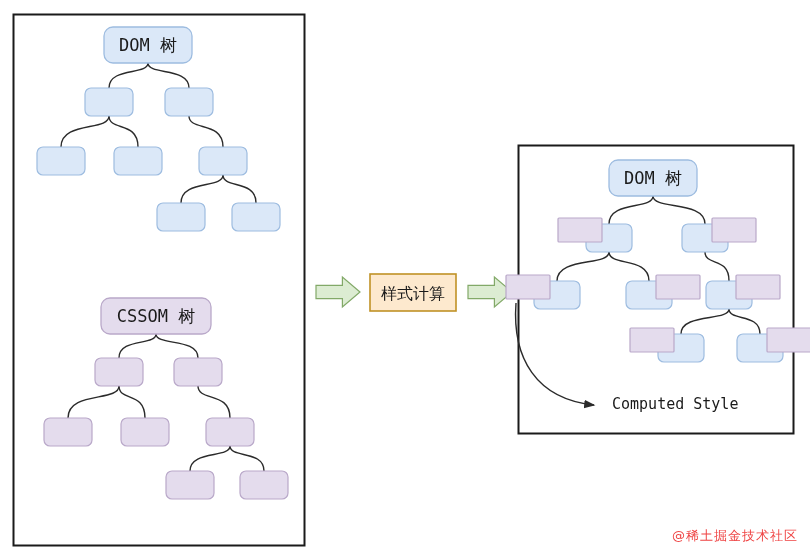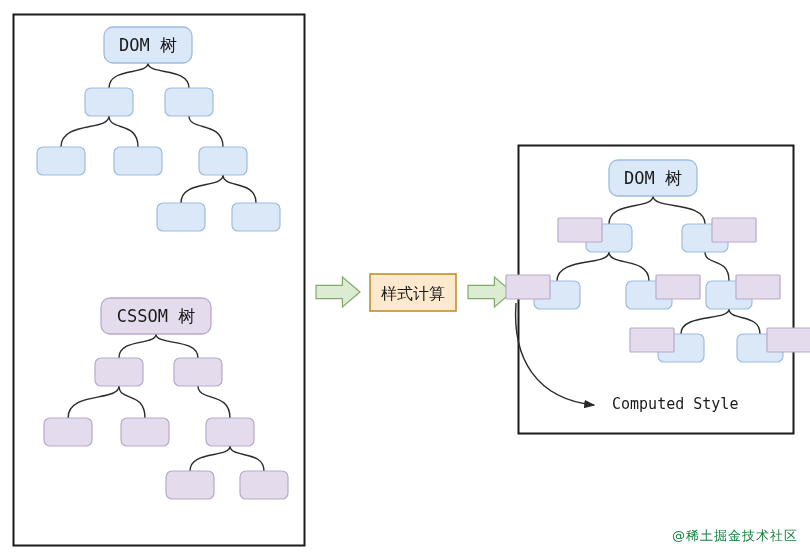--- a/index.html
+++ b/index.html
@@ -25,21 +25,21 @@
     position: absolute;
     left: 0;
     top: 0;
   }
   .watermark {
     position: absolute;
     right: 12px;
     bottom: 12px;
     font-family: "DejaVu Sans", sans-serif;
     font-size: 13px;
-    color: #15803d;
+    color: #ef4444;
     letter-spacing: 1px;
     user-select: none;
     white-space: nowrap;
   }
 </style>
 </head>
 <body>
 
 <div id="stage">
   <svg id="diagram" width="810" height="557">

